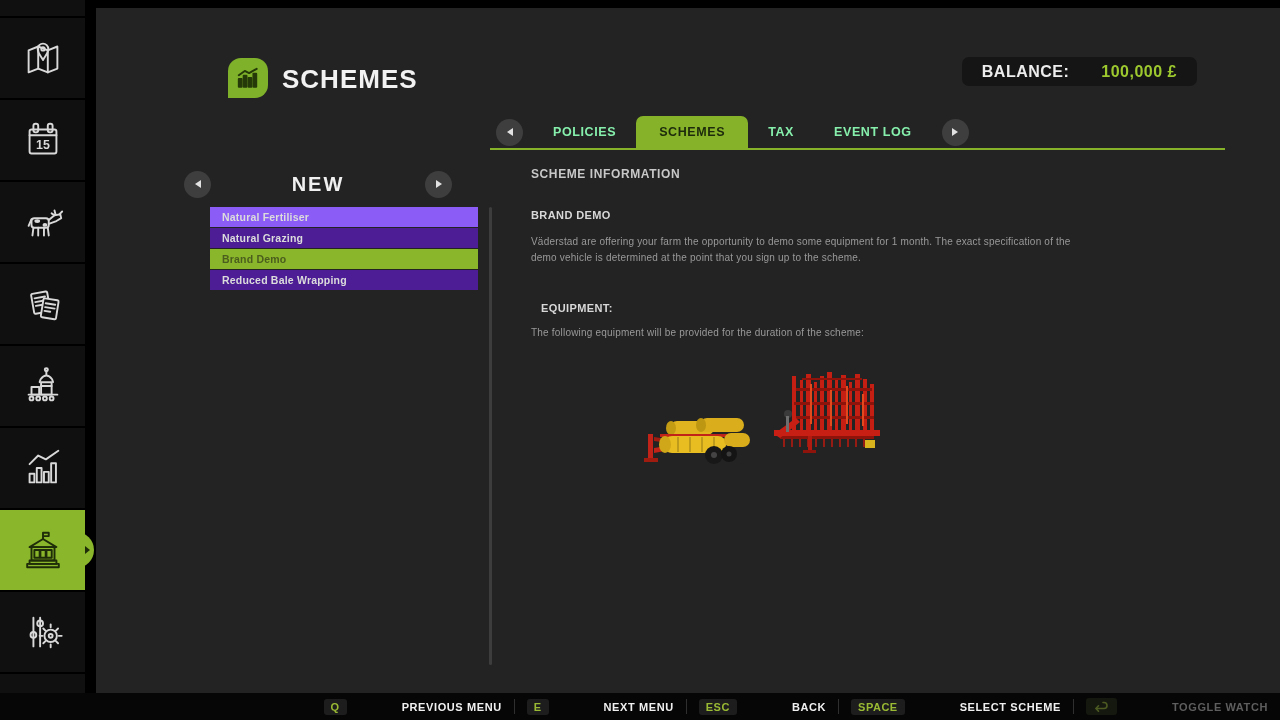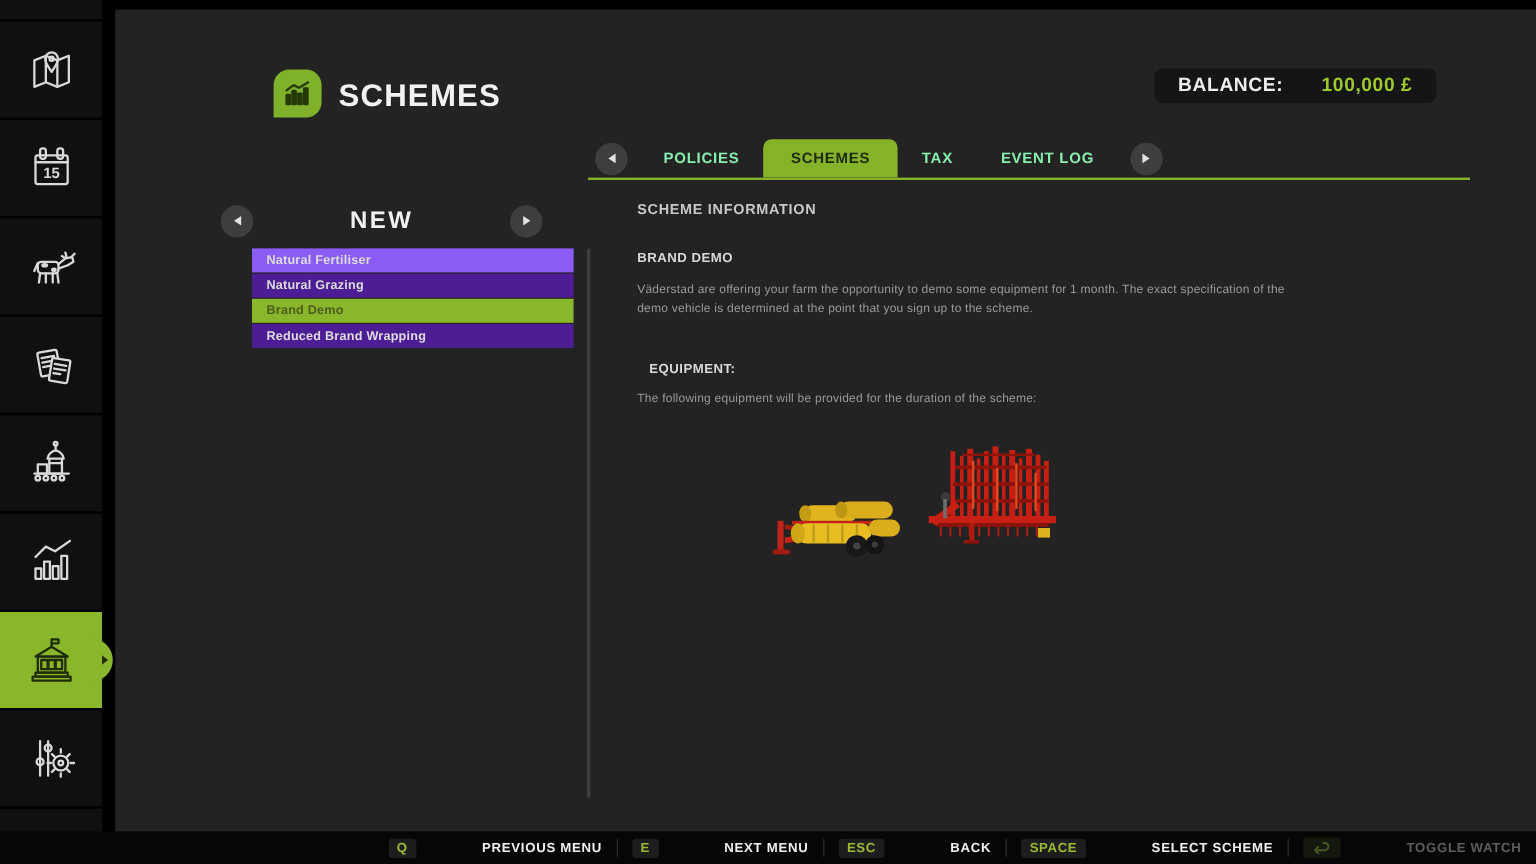--- a/index.html
+++ b/index.html
@@ -234,21 +234,21 @@
     <div class="list-title">NEW</div>
     <div class="circle-btn">
       <span class="tri-right"></span>
     </div>
   </div>
 
   <div class="abs scheme-list">
     <div class="scheme-row alt">Natural Fertiliser</div>
     <div class="scheme-row">Natural Grazing</div>
     <div class="scheme-row selected">Brand Demo</div>
-    <div class="scheme-row">Reduced Brand Wrapping</div>
+    <div class="scheme-row">Reduced Bale Wrapping</div>
   </div>
   <div class="abs list-scrollbar"></div>
 
   <div class="abs section-title">SCHEME INFORMATION</div>
   <div class="abs scheme-name">BRAND DEMO</div>
   <div class="abs scheme-desc">Väderstad are offering your farm the opportunity to demo some equipment for 1 month. The exact specification of the demo vehicle is determined at the point that you sign up to the scheme.</div>
   <div class="abs equip-heading">EQUIPMENT:</div>
   <div class="abs equip-note">The following equipment will be provided for the duration of the scheme:</div>
 
   <svg class="abs equip-img-1" width="112" height="62" viewBox="0 0 112 62">

